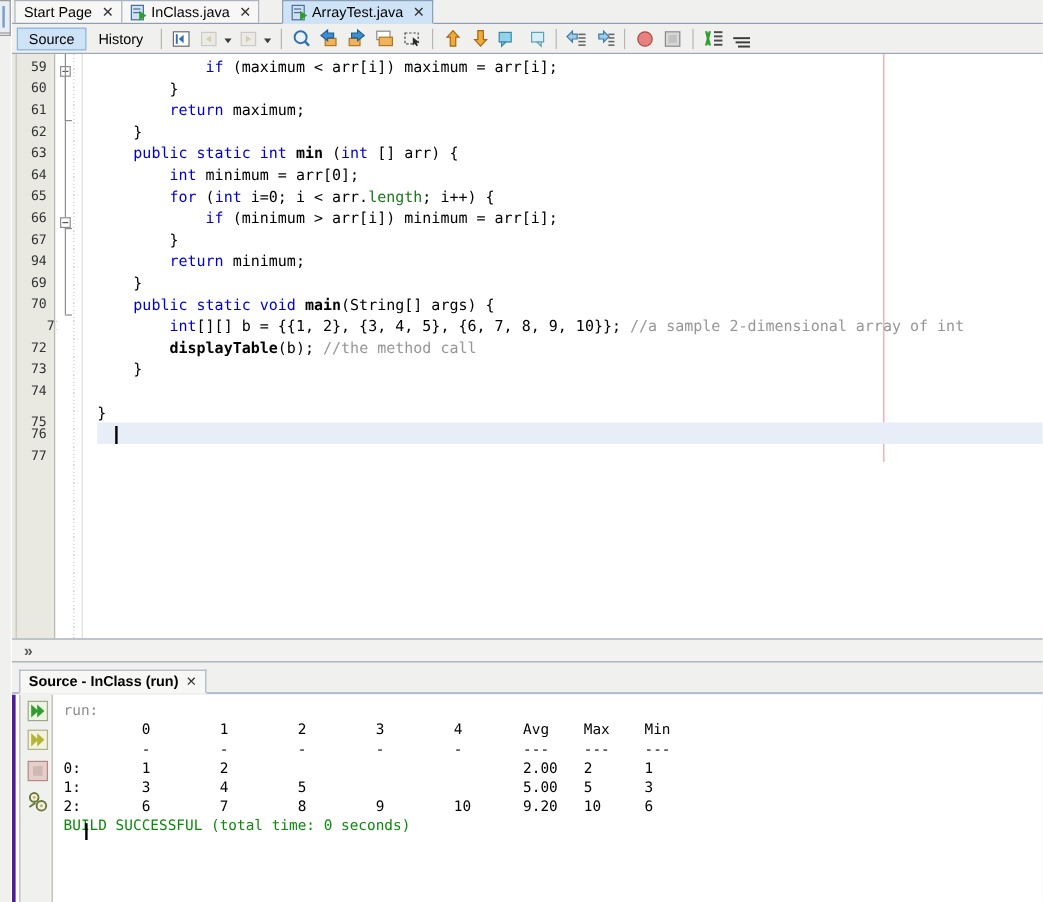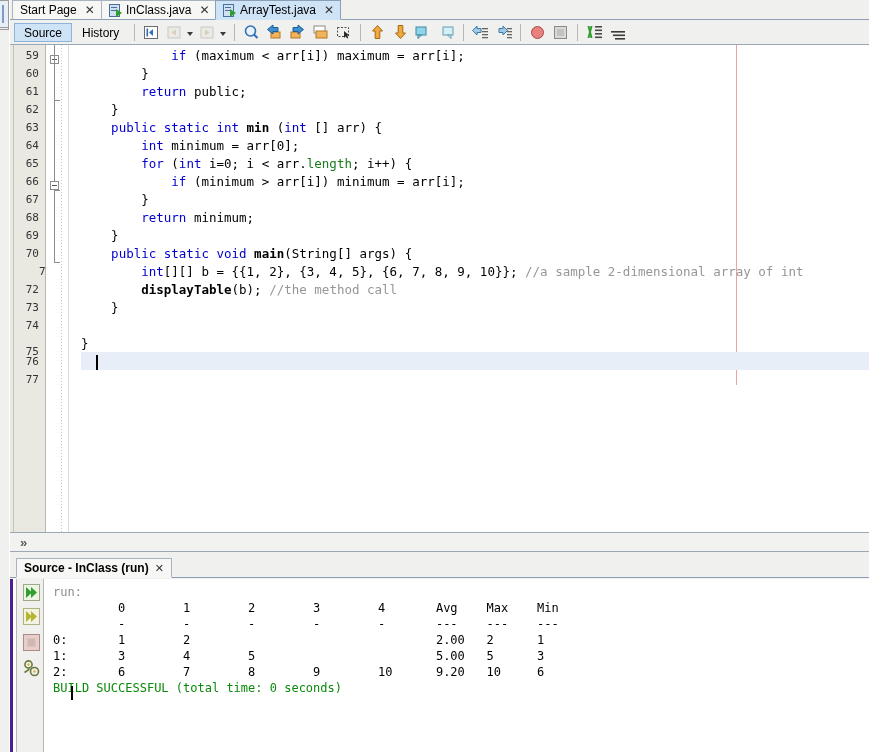--- a/index.html
+++ b/index.html
@@ -47,20 +47,21 @@
     display: flex; align-items: center; gap: 4px;
     padding: 0 6px 0 7px;
     background: #f7f7f5;
     border: 1px solid #a9b4c0; border-bottom: 1px solid #8ba0b6;
     font-size: 12px; color: #000; white-space: nowrap;
   }
   .tab.active {
     background: #cfe3f7;
     border: 1px solid #8ba0b6; border-bottom: 1px solid #cfe3f7;
     z-index: 3;
+    margin-left: 20px;
   }
   .tab .tab-label { line-height: 18px; }
   .tab .tab-close {
     font-size: 12px; color: #333; margin-left: 4px; line-height: 18px;
     font-family: "Liberation Sans", sans-serif;
   }
   .javaicon {
     position: relative; width: 13px; height: 13px; flex: 0 0 13px;
   }
   .javaicon .doc {
@@ -400,21 +401,21 @@
       <div id="lnums-host">
           <div class="lnum" style="top: 4px;">59</div>
           <div class="lnum" style="top: 22px;">60</div>
           <div class="lnum" style="top: 40px;">61</div>
           <div class="lnum" style="top: 58px;">62</div>
           <div class="lnum" style="top: 76px;">63</div>
           <div class="lnum" style="top: 94px;">64</div>
           <div class="lnum" style="top: 112px;">65</div>
           <div class="lnum" style="top: 130px;">66</div>
           <div class="lnum" style="top: 148px;">67</div>
-          <div class="lnum" style="top: 166px;">68</div>
+          <div class="lnum" style="top: 166px;">94</div>
           <div class="lnum" style="top: 184px;">69</div>
           <div class="lnum" style="top: 202px;">70</div>
           <div class="lnum" style="top: 220px; padding-left: 40px;">71</div>
           <div class="lnum" style="top: 238px;">72</div>
           <div class="lnum" style="top: 256px;">73</div>
           <div class="lnum" style="top: 274px;">74</div>
           <div class="lnum" style="top: 300px; text-align: right;">75</div>
           <div class="lnum" style="top: 310px;">76</div>
           <div class="lnum" style="top: 328px;">77</div>
         </div>
@@ -431,21 +432,21 @@
 
       <div class="fbox" style="left:3px; top:136px;"></div>
       <div class="fline" style="left:7px; top:145px; height:72px;"></div>
       <div class="ffoot" style="left:7px; top:217px;"></div>
     </div>
     <div class="code-area">
       <div class="margin-line"></div>
       <div id="code-host">
           <div class="cline" style="top: 3px;"><span>            </span><span class="kw">if</span><span> (maximum &lt; arr[i]) maximum = arr[i];</span></div>
           <div class="cline" style="top: 21px;"><span>        }</span></div>
-          <div class="cline" style="top: 39px;"><span>        </span><span class="kw">return</span><span> public;</span></div>
+          <div class="cline" style="top: 39px;"><span>        </span><span class="kw">return</span><span> maximum;</span></div>
           <div class="cline" style="top: 57px;"><span>    }</span></div>
           <div class="cline" style="top: 75px;"><span>    </span><span class="kw">public static int</span><span> </span><span class="bi">min</span><span> (</span><span class="kw">int</span><span> [] arr) {</span></div>
           <div class="cline" style="top: 93px;"><span>        </span><span class="kw">int</span><span> minimum = arr[0];</span></div>
           <div class="cline" style="top: 111px;"><span>        </span><span class="kw">for</span><span> (</span><span class="kw">int</span><span> i=0; i &lt; arr.</span><span class="grn">length</span><span>; i++) {</span></div>
           <div class="cline" style="top: 129px;"><span>            </span><span class="kw">if</span><span> (minimum &gt; arr[i]) minimum = arr[i];</span></div>
           <div class="cline" style="top: 147px;"><span>        }</span></div>
           <div class="cline" style="top: 165px;"><span>        </span><span class="kw">return</span><span> minimum;</span></div>
           <div class="cline" style="top: 183px;"><span>    }</span></div>
           <div class="cline" style="top: 201px;"><span>    </span><span class="kw">public static void</span><span> </span><span class="bd">main</span><span>(String[] args) {</span></div>
           <div class="cline" style="top: 219px;"><span>        </span><span class="kw">int</span><span>[][] b = {{1, 2}, {3, 4, 5}, {6, 7, 8, 9, 10}}; </span><span class="cmt">//a sample 2-dimensional array of int</span></div>

